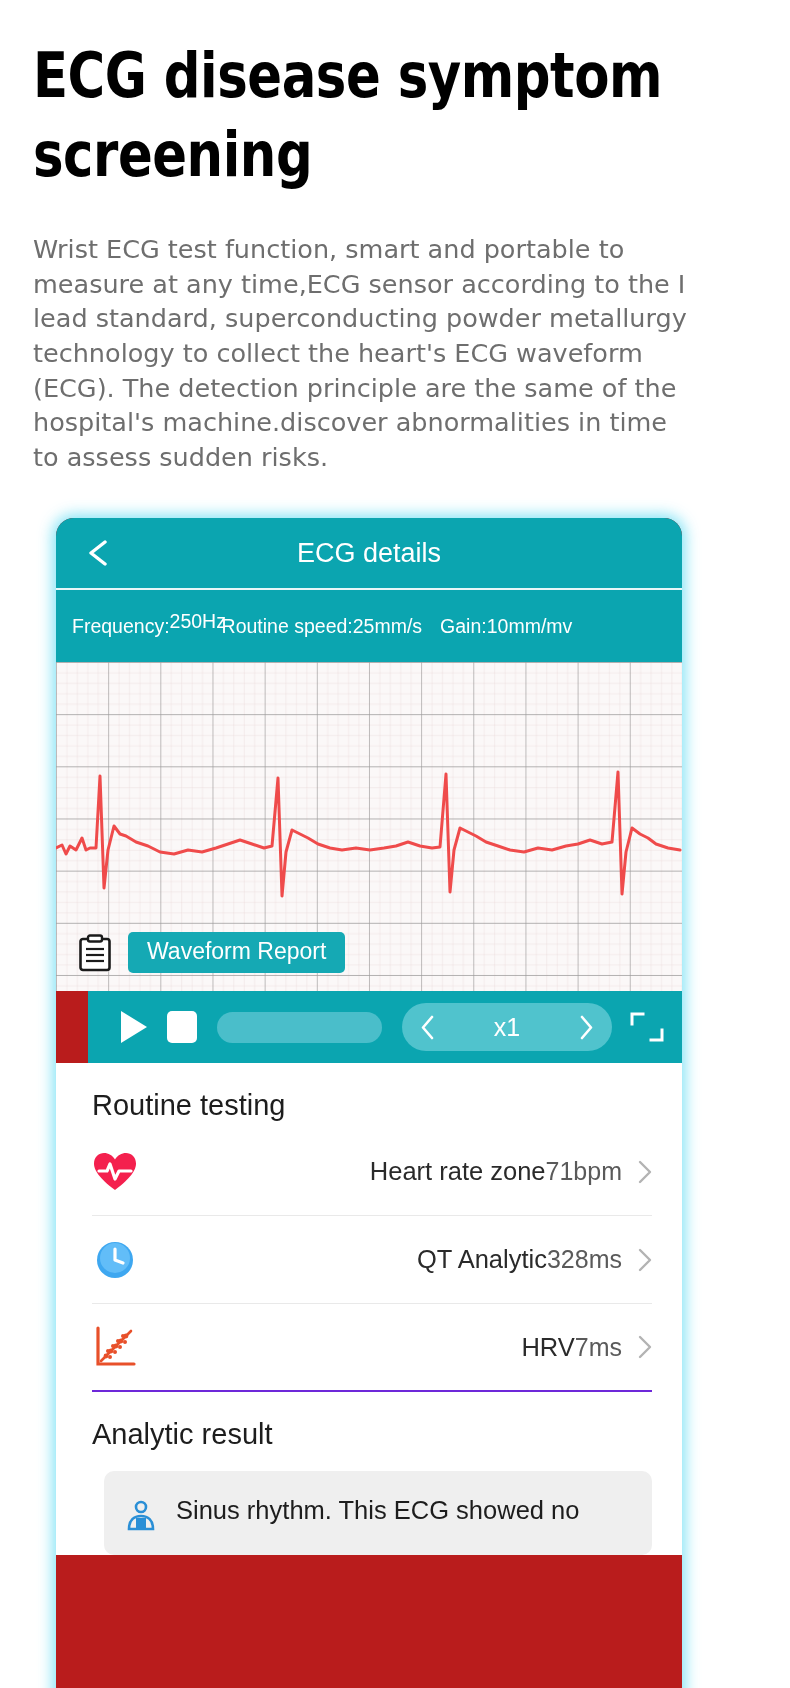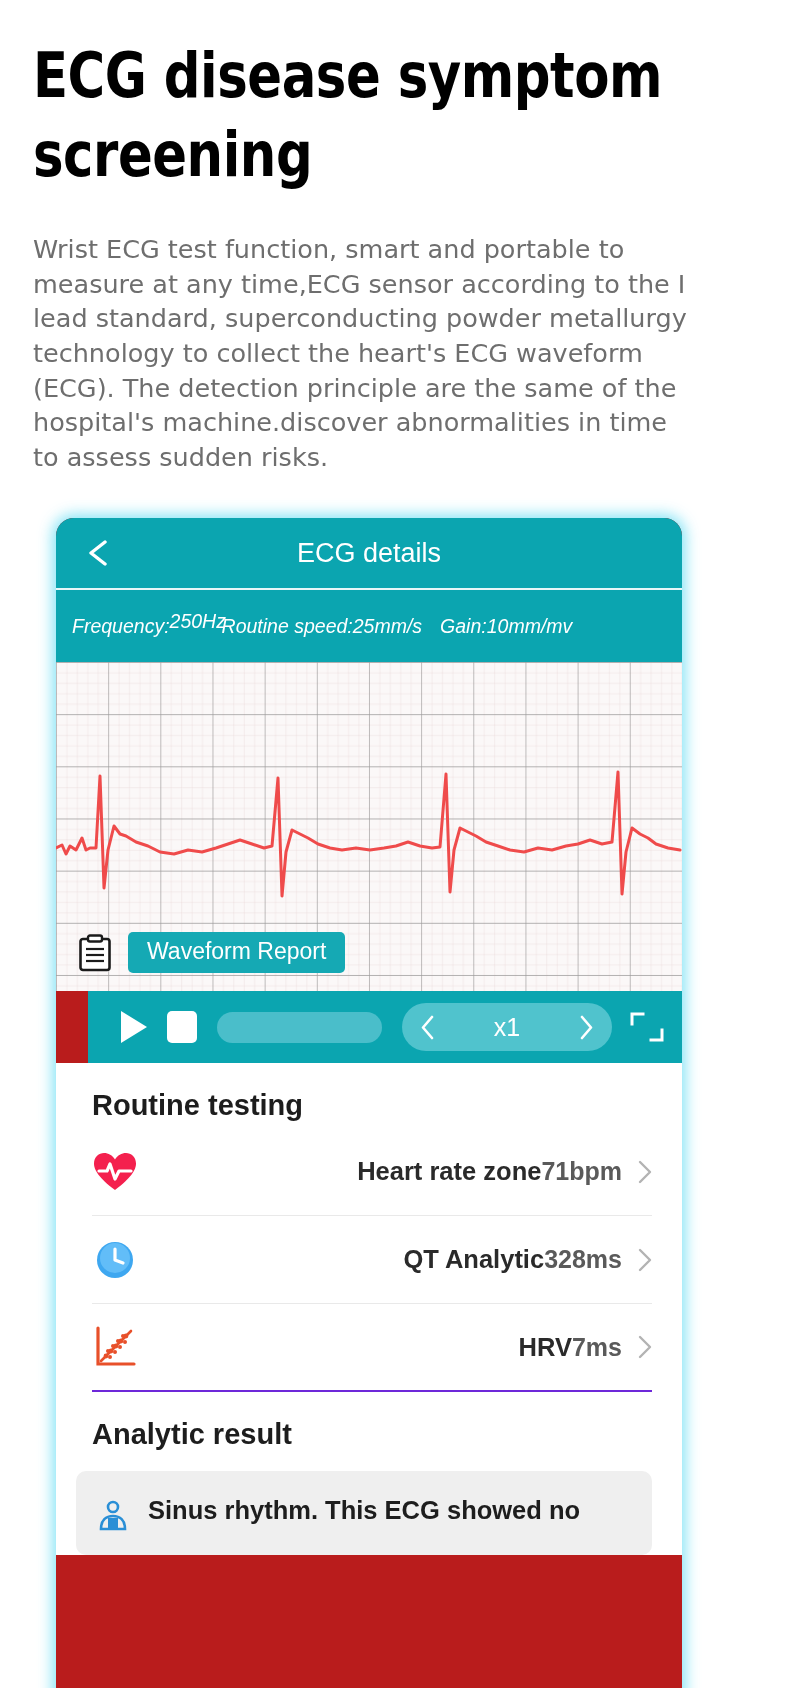--- a/index.html
+++ b/index.html
@@ -64,21 +64,20 @@
 
   .param-bar {
     height:72px;
     background:#0BA5B0;
     display:flex; align-items:center;
     justify-content:flex-start;
     padding:0 14px 0 16px;
     color:#ffffff;
     font-size:19.5px;
     white-space:nowrap;
-    font-style:italic;
   }
   .param-bar .p-freq { display:flex; align-items:baseline; }
   .param-bar .p-freq .unitwrap {
     display:inline-block;
     width:42px;
     line-height:0.86;
     position:relative;
     top:-5px;
     word-break:break-all;
   }
@@ -145,42 +144,42 @@
     display:flex; align-items:center;
     justify-content:space-between;
     padding:0 18px;
     color:#ffffff;
   }
   .speed-ctl .sv { font-size:25px; }
   .chev { width:15px; height:25px; }
   .fullscreen-ic { width:34px; height:32px; flex:none; }
 
   
-  .content { padding:0 0 0 0; background:#fff;font-weight:bold; }
+  .content { padding:0 0 0 0; background:#fff; }
   .section-title {
     font-size:29px;
     color:#1d1d1d;
     padding:26px 0 6px 36px;
     font-family:"Liberation Sans",sans-serif;
   }
   .list { padding:0 30px 0 36px; }
   .row {
     display:flex; align-items:center;
     height:88px;
     border-bottom:1px solid #e9e9e9;
     text-align:right;
   }
   .row:last-child { border-bottom:2px solid #6d28d9; }
   .row .ic { width:46px; height:46px; flex:none; margin-right:22px; }
   .row .label { font-size:25.5px; color:#2a2a2a; flex:1 1 auto; }
   .row .val { font-size:25px; color:#5a5a5a; margin-right:16px; }
   .row .arrow { width:14px; height:24px; flex:none; }
 
   .analytic-card {
-    margin:14px 30px 0 20px;
+    margin:14px 30px 0 48px;
     background:#efefef;
     border-radius:10px;
     padding:22px 34px 22px 20px;
     display:flex; gap:18px;
     align-items:flex-start;
   }
   .analytic-card .doc-ic { width:34px; height:34px; flex:none; margin-top:6px; }
   .analytic-card .txt {
     font-size:25.5px; line-height:1.4;
     color:#1d1d1d;

